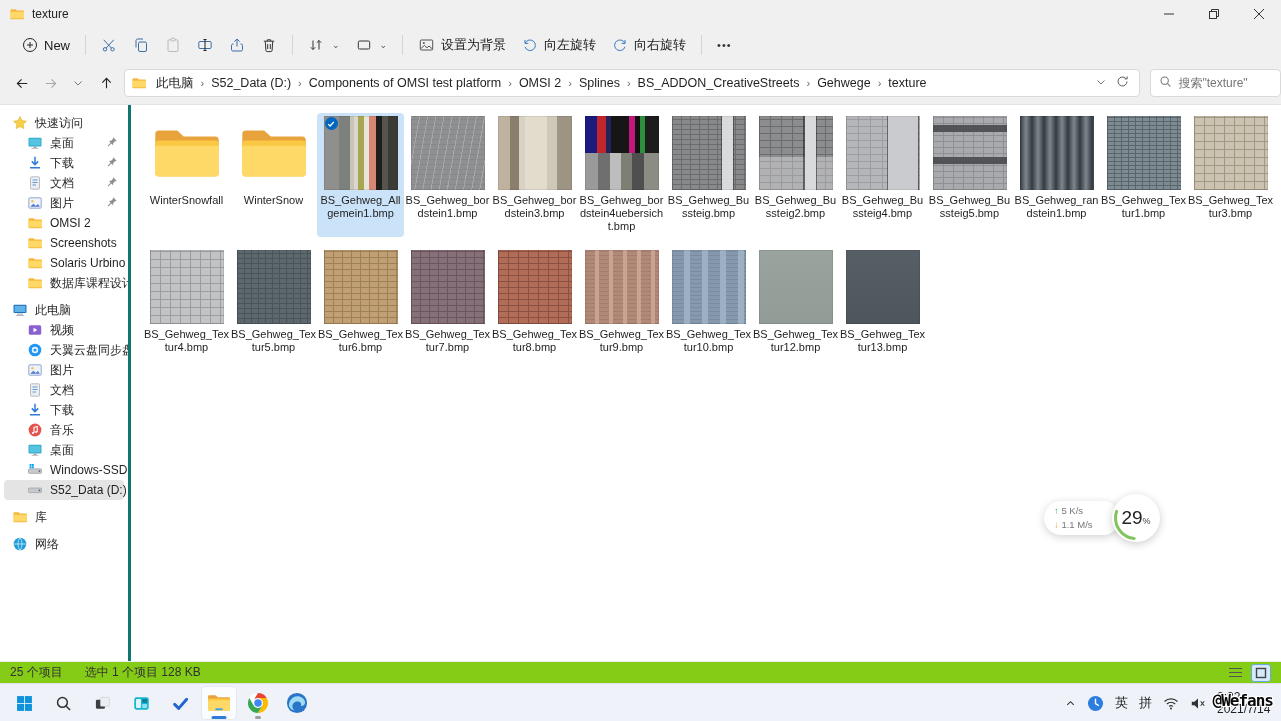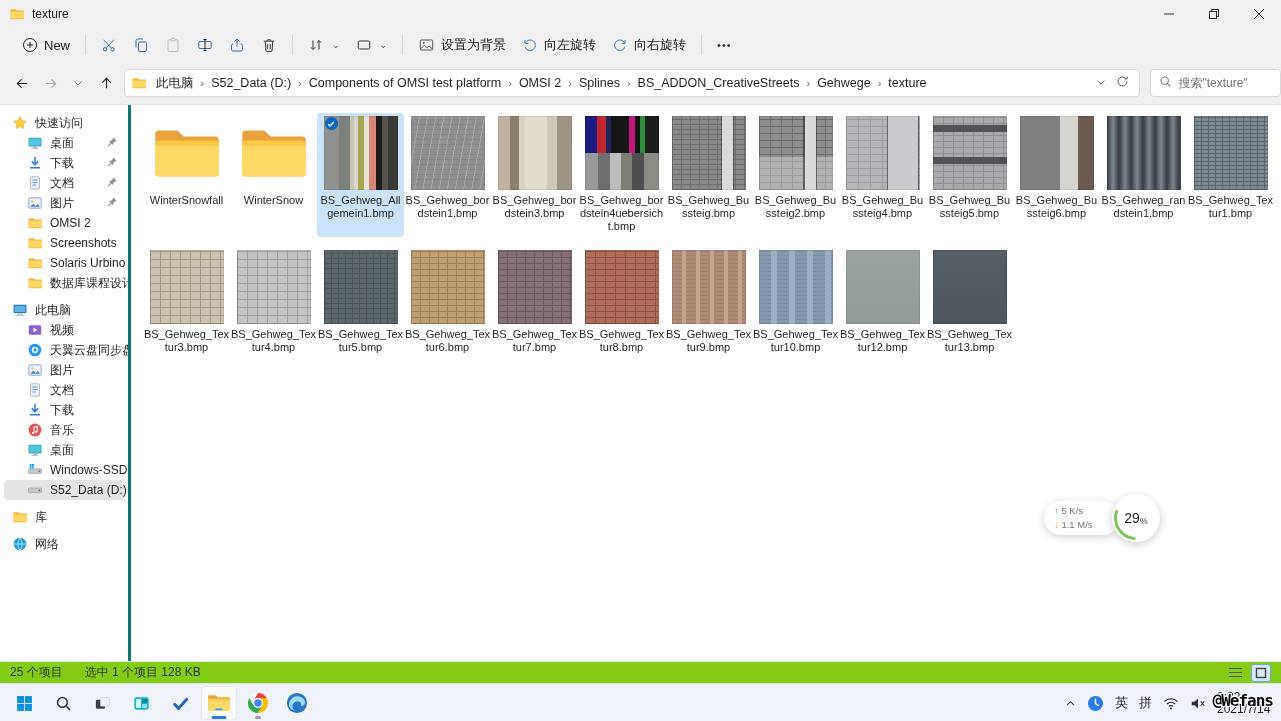--- a/index.html
+++ b/index.html
@@ -64,21 +64,21 @@
   .ind-gray { width:6px; background:#9a9fa5; }
   .tray { position:absolute; right:6px; top:0; height:38px; display:flex; align-items:center; gap:11px; }
   .trayitem { display:flex; align-items:center; justify-content:center; color:#222; font-size:13px; }
   .clockblock { text-align:left; font-size:12px; line-height:12px; color:#222; min-width:58px; }
   .watermark { position:absolute; right:8px; top:7px; font-family:"DejaVu Sans Mono", monospace; font-weight:bold; font-size:16px; letter-spacing:-1px; color:#0a0a0a; text-shadow:1px 1px 0 #fff,-1px -1px 0 #fff,1px -1px 0 #fff,-1px 1px 0 #fff; pointer-events:none; }
   
   .netwidget { position:absolute; left:1044px; top:494px; width:116px; height:48px; z-index:20; }
   .netpill { position:absolute; left:0; top:7px; width:76px; height:34px; background:#fff; border-radius:17px; box-shadow:0 2px 8px rgba(0,0,0,.18); padding:3px 6px 3px 10px; font-size:9.5px; color:#777; line-height:14px; }
   .netpill .up { color:#4caf50; } .netpill .down { color:#f2a04c; }
   .netcircle { position:absolute; right:0; top:0; width:48px; height:48px; background:#fff; border-radius:50%; box-shadow:0 2px 8px rgba(0,0,0,.2); display:flex; align-items:center; justify-content:center; }
-  .netcircle .pct { font-size:14px; color:#222; }
+  .netcircle .pct { font-size:19px; color:#222; }
   .netcircle .pctsign { font-size:9px; color:#444; margin-top:6px; }
   .netring { position:absolute; left:0; top:0; }
 </style>
 </head>
 <body>
 
 <div class="chrome">
   <div class="titlebar">
     <span class="ticon">
       <svg viewBox="0 0 16 16" width="16" height="16">
@@ -519,24 +519,20 @@
           <div class="thumb" style="background-image: linear-gradient(90deg, transparent 0px, transparent 60%, rgba(40, 40, 44, 0.55) 60%, rgba(40, 40, 44, 0.55) 61.5%, rgb(217, 218, 220) 61.5%, rgb(217, 218, 220) 76.5%, rgba(40, 40, 44, 0.55) 76.5%, rgba(40, 40, 44, 0.55) 78%, transparent 78%), linear-gradient(0deg, rgba(255, 255, 255, 0.32) 0px, rgba(255, 255, 255, 0.32) 45%, transparent 45%), repeating-linear-gradient(0deg, rgb(107, 108, 110) 0px, rgb(107, 108, 110) 1px, transparent 1px, transparent 7px), repeating-linear-gradient(90deg, rgb(107, 108, 110) 0px, rgb(107, 108, 110) 1px, transparent 1px, transparent 11px); background-color: rgb(140, 141, 143);"></div>
           <div class="fname">BS_Gehweg_Bussteig2.bmp</div>
         </div>
         <div class="tile">
           <div class="thumb" style="background-image: linear-gradient(90deg, transparent 0px, transparent 55%, rgba(40, 40, 44, 0.55) 55%, rgba(40, 40, 44, 0.55) 56.5%, rgb(201, 203, 207) 56.5%, rgb(201, 203, 207) 97.5%, rgba(40, 40, 44, 0.55) 97.5%, rgba(40, 40, 44, 0.55) 99%, transparent 99%), repeating-linear-gradient(0deg, rgb(155, 157, 161) 0px, rgb(155, 157, 161) 1px, transparent 1px, transparent 7px), repeating-linear-gradient(90deg, rgb(155, 157, 161) 0px, rgb(155, 157, 161) 1px, transparent 1px, transparent 12px); background-color: rgb(180, 182, 186);"></div>
           <div class="fname">BS_Gehweg_Bussteig4.bmp</div>
         </div>
         <div class="tile">
           <div class="thumb" style="background-image: linear-gradient(transparent 0px, transparent 12%, rgb(81, 83, 87) 12%, rgb(81, 83, 87) 22%, transparent 22%, transparent 55%, rgb(81, 83, 87) 55%, rgb(81, 83, 87) 65%, transparent 65%), repeating-linear-gradient(90deg, rgb(142, 144, 148) 0px, rgb(142, 144, 148) 1px, transparent 1px, transparent 10px), repeating-linear-gradient(0deg, rgb(142, 144, 148) 0px, rgb(142, 144, 148) 1px, transparent 1px, transparent 6px); background-color: rgb(168, 170, 174);"></div>
           <div class="fname">BS_Gehweg_Bussteig5.bmp</div>
-        </div>
-        <div class="tile">
-          <div class="thumb" style="background: linear-gradient(90deg, rgb(126, 128, 130) 0%, rgb(126, 128, 130) 54%, rgb(213, 212, 208) 54%, rgb(213, 212, 208) 78%, rgb(109, 91, 81) 78%, rgb(109, 91, 81) 100%);"></div>
-          <div class="fname">BS_Gehweg_Bussteig6.bmp</div>
         </div>
         <div class="tile">
           <div class="thumb" style="background-image: repeating-linear-gradient(90deg, rgb(52, 58, 65) 0px, rgb(127, 134, 142) 6px, rgb(52, 58, 65) 12px), repeating-linear-gradient(0deg, rgba(0, 0, 0, 0.18) 0px, rgba(0, 0, 0, 0.18) 1px, transparent 1px, transparent 4px); background-color: rgb(52, 58, 65);"></div>
           <div class="fname">BS_Gehweg_randstein1.bmp</div>
         </div>
         <div class="tile">
           <div class="thumb" style="background-image: repeating-linear-gradient(0deg, rgb(89, 101, 109) 0px, rgb(89, 101, 109) 1px, transparent 1px, transparent 4px), repeating-linear-gradient(90deg, rgb(89, 101, 109) 0px, rgb(89, 101, 109) 1px, transparent 1px, transparent 7px); background-color: rgb(126, 139, 147);"></div>
           <div class="fname">BS_Gehweg_Textur1.bmp</div>
         </div>
         <div class="tile">

